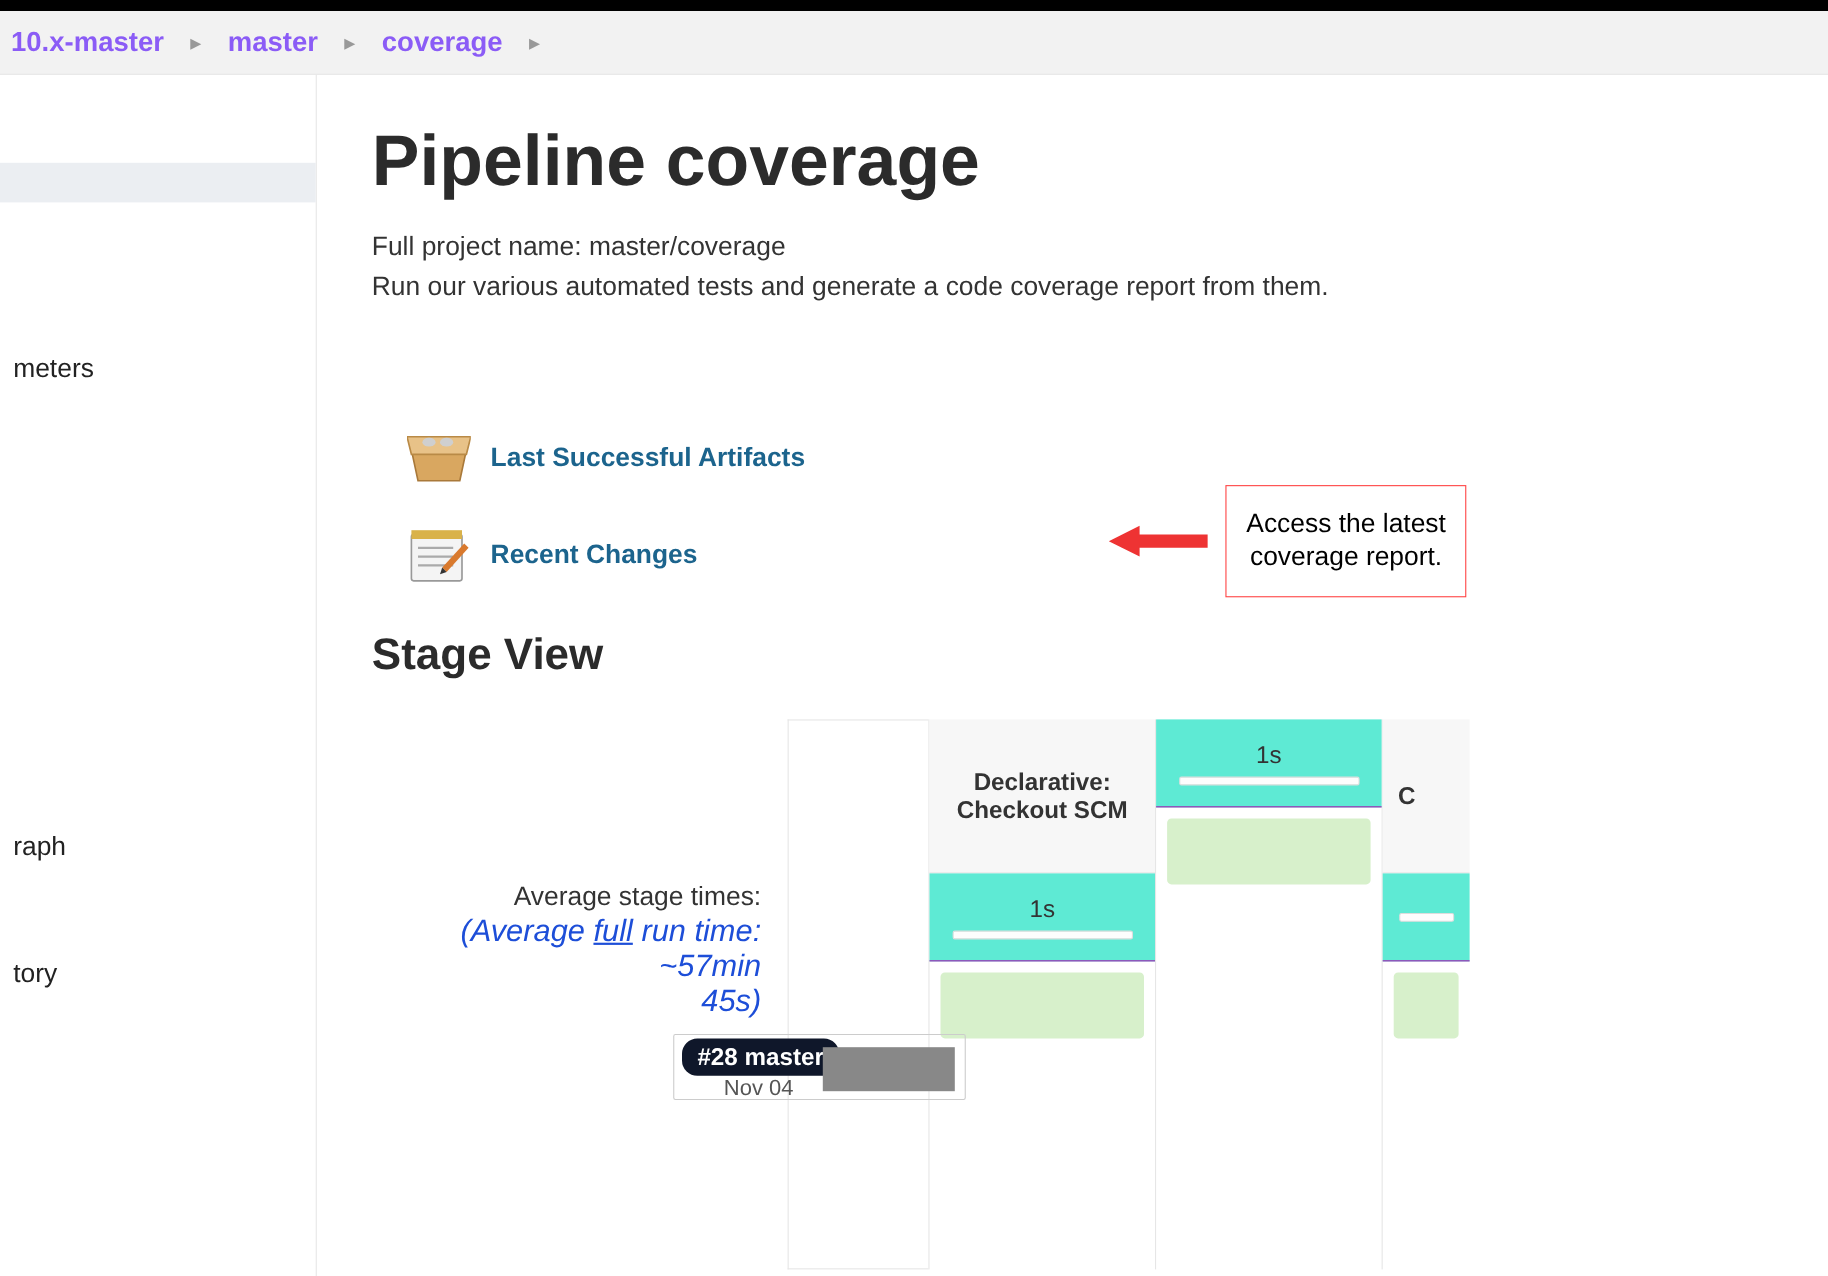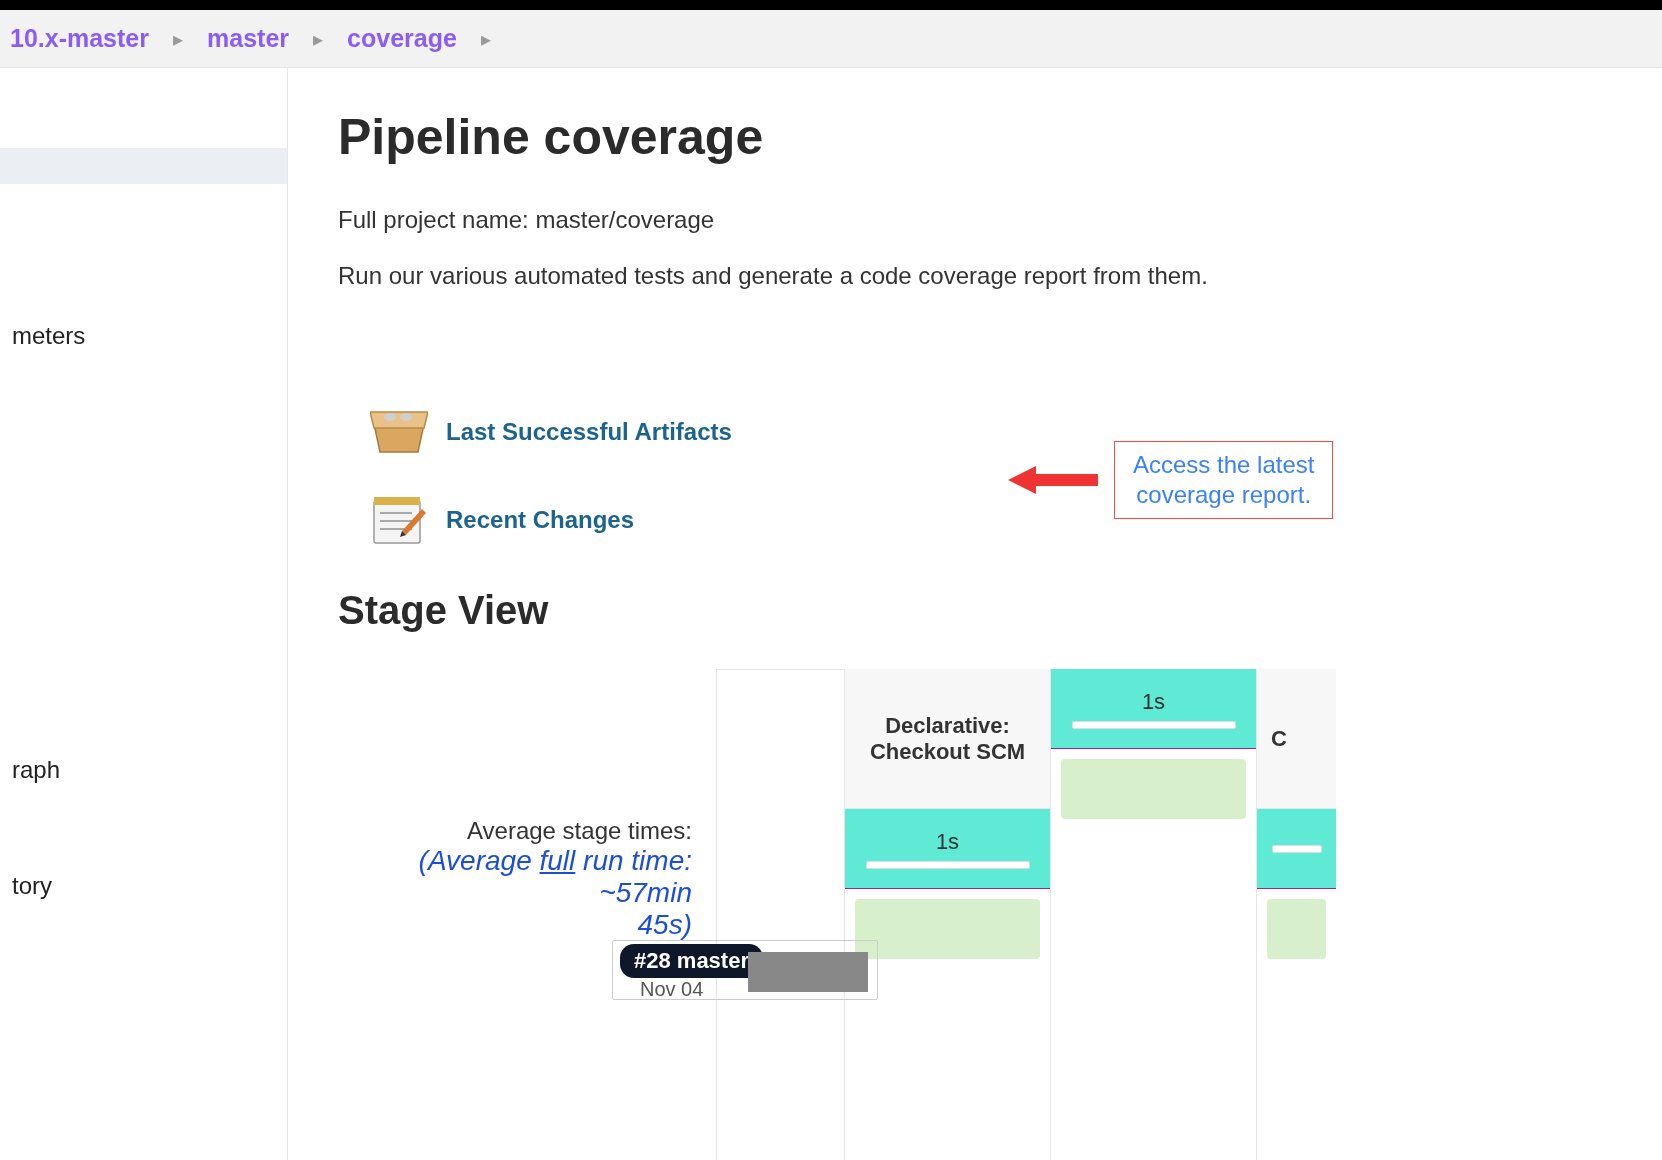--- a/index.html
+++ b/index.html
@@ -8,45 +8,45 @@
   .breadcrumb { background: #f2f2f2; height: 58px; display: flex; align-items: center; padding: 0 10px; font-size: 25px; gap: 24px; border-bottom: 1px solid #e6e6e6; }
   .breadcrumb .crumb { font-weight: 600; color: #8b5cf6; }
   .breadcrumb .sep { color: #999; font-size: 20px; }
   .layout { display: flex; height: calc(100% - 68px); }
   .sidebar { width: 288px; border-right: 1px solid #e6e6e6; }
   .sidebar .nav-item { padding: 18px 12px; font-size: 24px; color: #222; }
   .sidebar .nav-item.active { background: #ebeef2; }
   .sidebar .nav-item.top { margin-top: 80px; }
   .sidebar .nav-item:not(.active) { margin-top: 52px; }
   .main { flex: 1; padding: 40px 0 0 50px; position: relative; }
-  .page-title { font-size: 50px; font-weight: 800; color: #2b2b2b; margin-bottom: 36px; }
-  .meta-line { font-size: 24px; color: #333; line-height: 1.5; margin-top: 20px; }
+  .page-title { font-size: 65px; font-weight: 800; color: #2b2b2b; margin-bottom: 24px; }
+  .meta-line { font-size: 24px; color: #333; line-height: 1.5; }
   .links-block { margin-top: 110px; margin-left: 30px; }
   .link-item { display: flex; align-items: center; gap: 16px; margin-bottom: 32px; }
   .link-text { color: #1c648d; font-weight: 700; font-size: 24px; }
   .icon-box { width: 62px; height: 56px; display: flex; align-items: center; justify-content: center; }
   .stage-title { font-size: 40px; font-weight: 800; color: #2b2b2b; margin-top: 40px; }
   .annotation { position: absolute; top: 373px; left: 720px; display: flex; align-items: center; gap: 16px; }
   .annotation-arrow svg { display: block; }
-  .annotation-box { border: 1.5px solid #f44; color: #3b82f6; padding: 8px 18px; font-size: 24px; line-height: 1.25; text-align: center; }
+  .annotation-box { border: 1.5px solid #f44; color: #000000; padding: 20px 18px; font-size: 24px; line-height: 1.25; text-align: center; }
   .stage-view-area { margin-top: 36px; position: relative; }
   .stage-table { position: absolute; top: 0; left: 378px; display: flex; height: 500px; }
   .row-labels { position: absolute; left: 0; top: 148px; width: 354px; text-align: right; }
   .avg-label { font-size: 24px; color: #333; }
   .avg-sub { font-size: 28px; color: #1d4ed8; font-style: italic; }
   .avg-sub .underline { text-decoration: underline; }
   .stage-col { width: 206px; border-left: 1px solid #e6e6e6; display: flex; flex-direction: column; }
   .stage-col.first { border-left: 1px solid #e6e6e6; }
   .stage-head { height: 140px; background: #f7f7f7; display: flex; align-items: center; justify-content: center; text-align: center; font-size: 22px; font-weight: 700; color: #333; padding: 8px; border-bottom: 1px solid #e6e6e6; }
   .stage-avg { height: 80px; background: #5eead4; display: flex; flex-direction: column; align-items: center; justify-content: center; border-bottom: 1px solid #a21caf; position: relative; }
   .stage-avg .time { font-size: 22px; color: #333; margin-bottom: 6px;}
   .stage-avg .bar { width: 164px; height: 8px; background: #fdfdfd; border: 1px solid #ddd; border-radius: 2px; }
   .stage-run { height: 60px; background: #d7f0cb; margin: 10px; border-radius: 4px; }
   .build-pill { position: absolute; left: 332px; top: 876px; background: #0f172a; color: #fff; font-weight: 700; padding: 4px 14px; border-radius: 14px; font-size: 22px; }
-  .build-date { position: absolute; left: 352px; top: 910px; font-size: 20px; color: #555; }
+  .build-date { position: absolute; left: 370px; top: 910px; font-size: 20px; color: #555; }
   .run-num-box { position: absolute; left: 460px; top: 884px; width: 120px; height: 40px; background: #888; }
   .left-col-outline { position: absolute; left: 324px; top: 872px; width: 266px; height: 60px; border: 1px solid #ccc; border-radius: 2px; }
 </style>
 </head>
 <body>
 
 <div class="topbar-black"></div>
 
 <div class="breadcrumb">
   <span class="crumb">10.x-master</span>

